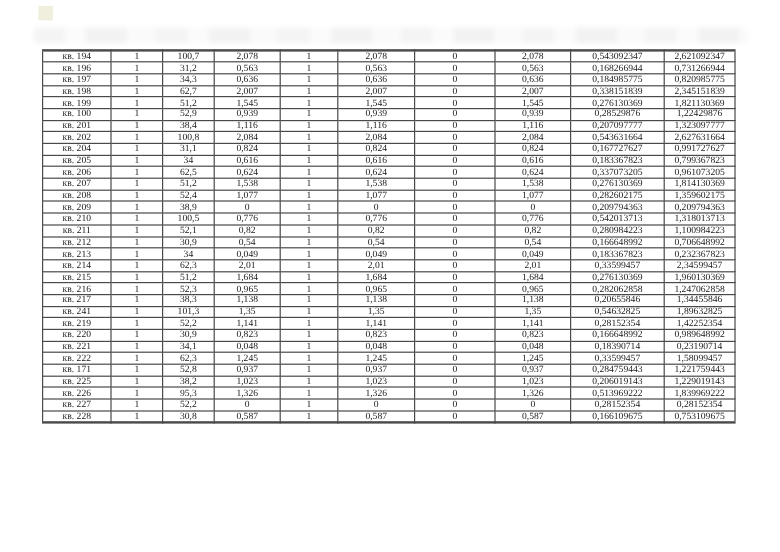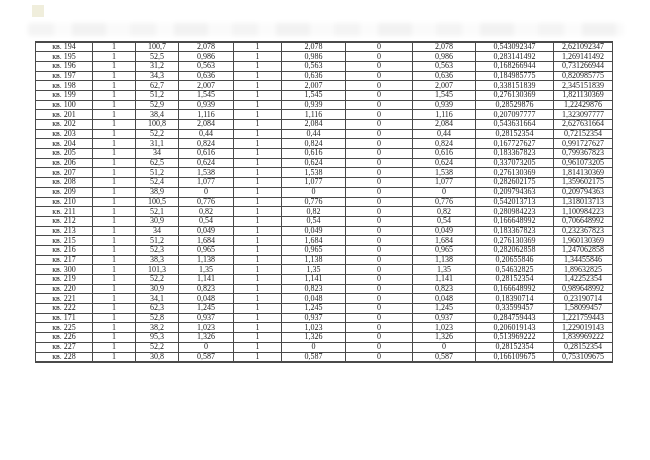--- a/index.html
+++ b/index.html
@@ -93,32 +93,20 @@
           <td>100,7</td>
           <td>2,078</td>
           <td>1</td>
           <td>2,078</td>
           <td>0</td>
           <td>2,078</td>
           <td>0,543092347</td>
           <td>2,621092347</td>
         </tr>
         <tr>
-          <td>кв. 195</td>
-          <td>1</td>
-          <td>52,5</td>
-          <td>0,986</td>
-          <td>1</td>
-          <td>0,986</td>
-          <td>0</td>
-          <td>0,986</td>
-          <td>0,283141492</td>
-          <td>1,269141492</td>
-        </tr>
-        <tr>
           <td>кв. 196</td>
           <td>1</td>
           <td>31,2</td>
           <td>0,563</td>
           <td>1</td>
           <td>0,563</td>
           <td>0</td>
           <td>0,563</td>
           <td>0,168266944</td>
           <td>0,731266944</td>
@@ -189,32 +177,20 @@
           <td>100,8</td>
           <td>2,084</td>
           <td>1</td>
           <td>2,084</td>
           <td>0</td>
           <td>2,084</td>
           <td>0,543631664</td>
           <td>2,627631664</td>
         </tr>
         <tr>
-          <td>кв. 203</td>
-          <td>1</td>
-          <td>52,2</td>
-          <td>0,44</td>
-          <td>1</td>
-          <td>0,44</td>
-          <td>0</td>
-          <td>0,44</td>
-          <td>0,28152354</td>
-          <td>0,72152354</td>
-        </tr>
-        <tr>
           <td>кв. 204</td>
           <td>1</td>
           <td>31,1</td>
           <td>0,824</td>
           <td>1</td>
           <td>0,824</td>
           <td>0</td>
           <td>0,824</td>
           <td>0,167727627</td>
           <td>0,991727627</td>
@@ -321,20 +297,32 @@
           <td>34</td>
           <td>0,049</td>
           <td>1</td>
           <td>0,049</td>
           <td>0</td>
           <td>0,049</td>
           <td>0,183367823</td>
           <td>0,232367823</td>
         </tr>
         <tr>
+          <td>кв. 214</td>
+          <td>1</td>
+          <td>62,3</td>
+          <td>2,01</td>
+          <td>1</td>
+          <td>2,01</td>
+          <td>0</td>
+          <td>2,01</td>
+          <td>0,33599457</td>
+          <td>2,34599457</td>
+        </tr>
+        <tr>
           <td>кв. 215</td>
           <td>1</td>
           <td>51,2</td>
           <td>1,684</td>
           <td>1</td>
           <td>1,684</td>
           <td>0</td>
           <td>1,684</td>
           <td>0,276130369</td>
           <td>1,960130369</td>
@@ -357,21 +345,21 @@
           <td>38,3</td>
           <td>1,138</td>
           <td>1</td>
           <td>1,138</td>
           <td>0</td>
           <td>1,138</td>
           <td>0,20655846</td>
           <td>1,34455846</td>
         </tr>
         <tr>
-          <td>кв. 300</td>
+          <td>кв. 241</td>
           <td>1</td>
           <td>101,3</td>
           <td>1,35</td>
           <td>1</td>
           <td>1,35</td>
           <td>0</td>
           <td>1,35</td>
           <td>0,54632825</td>
           <td>1,89632825</td>
         </tr>

